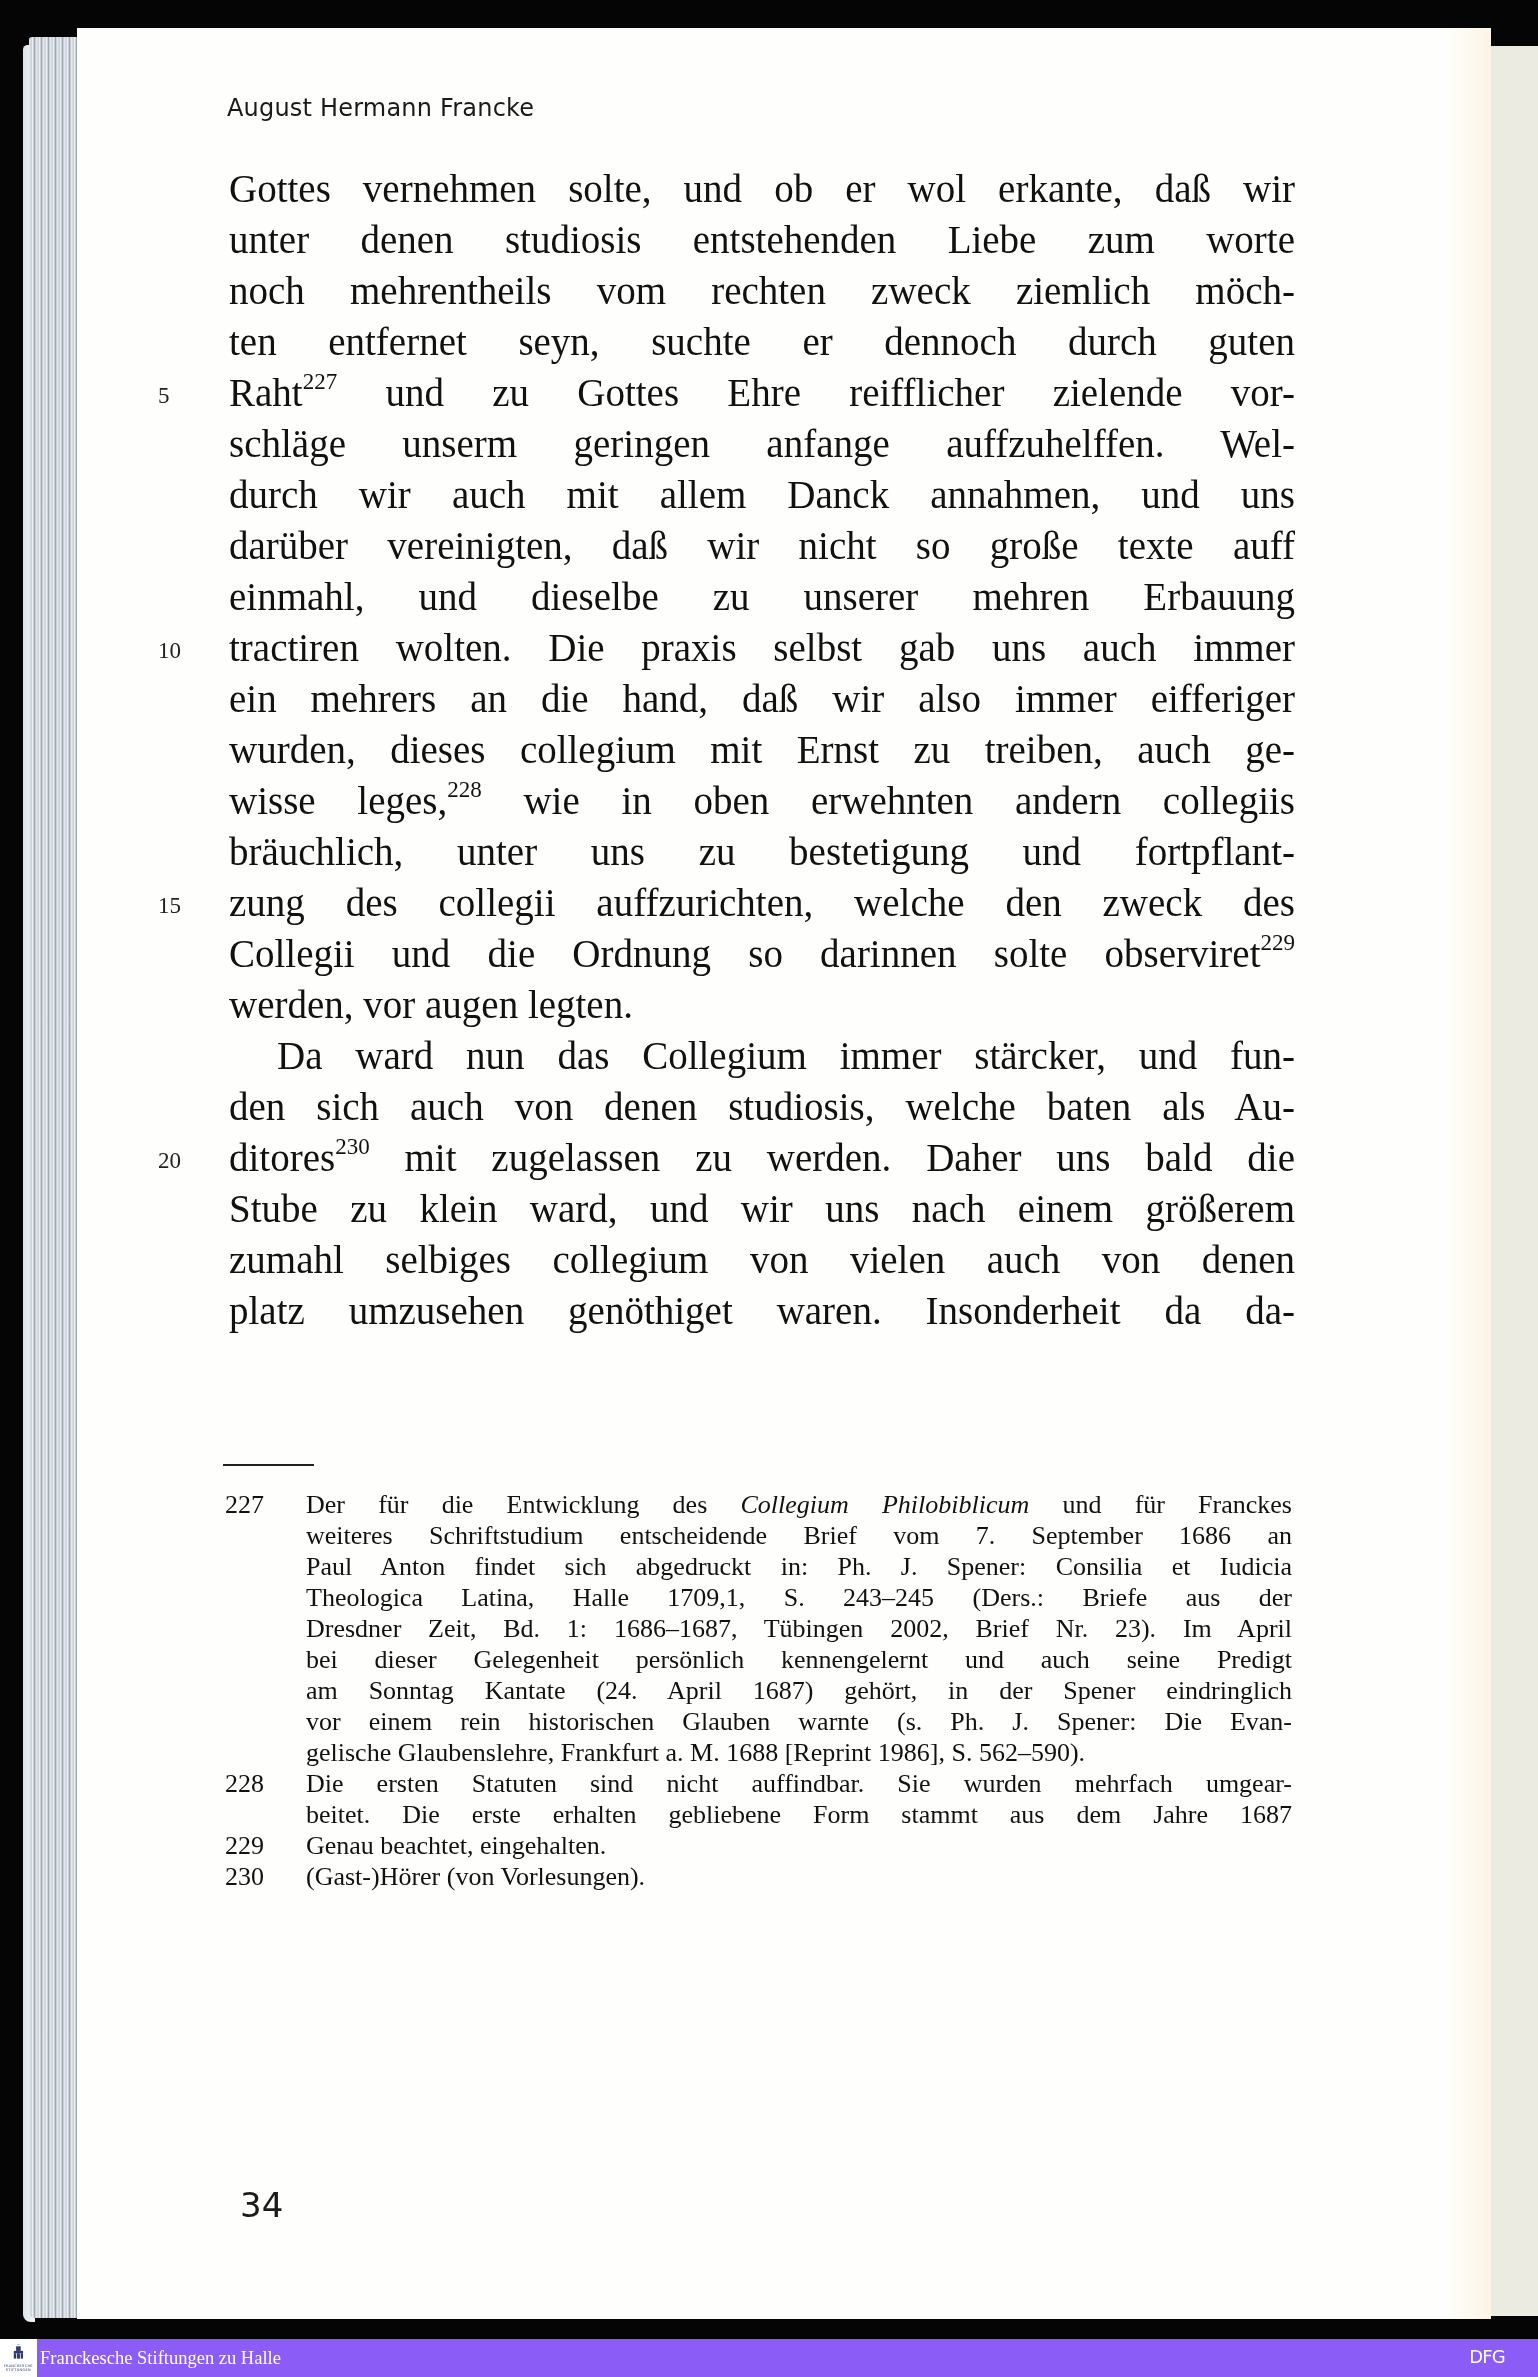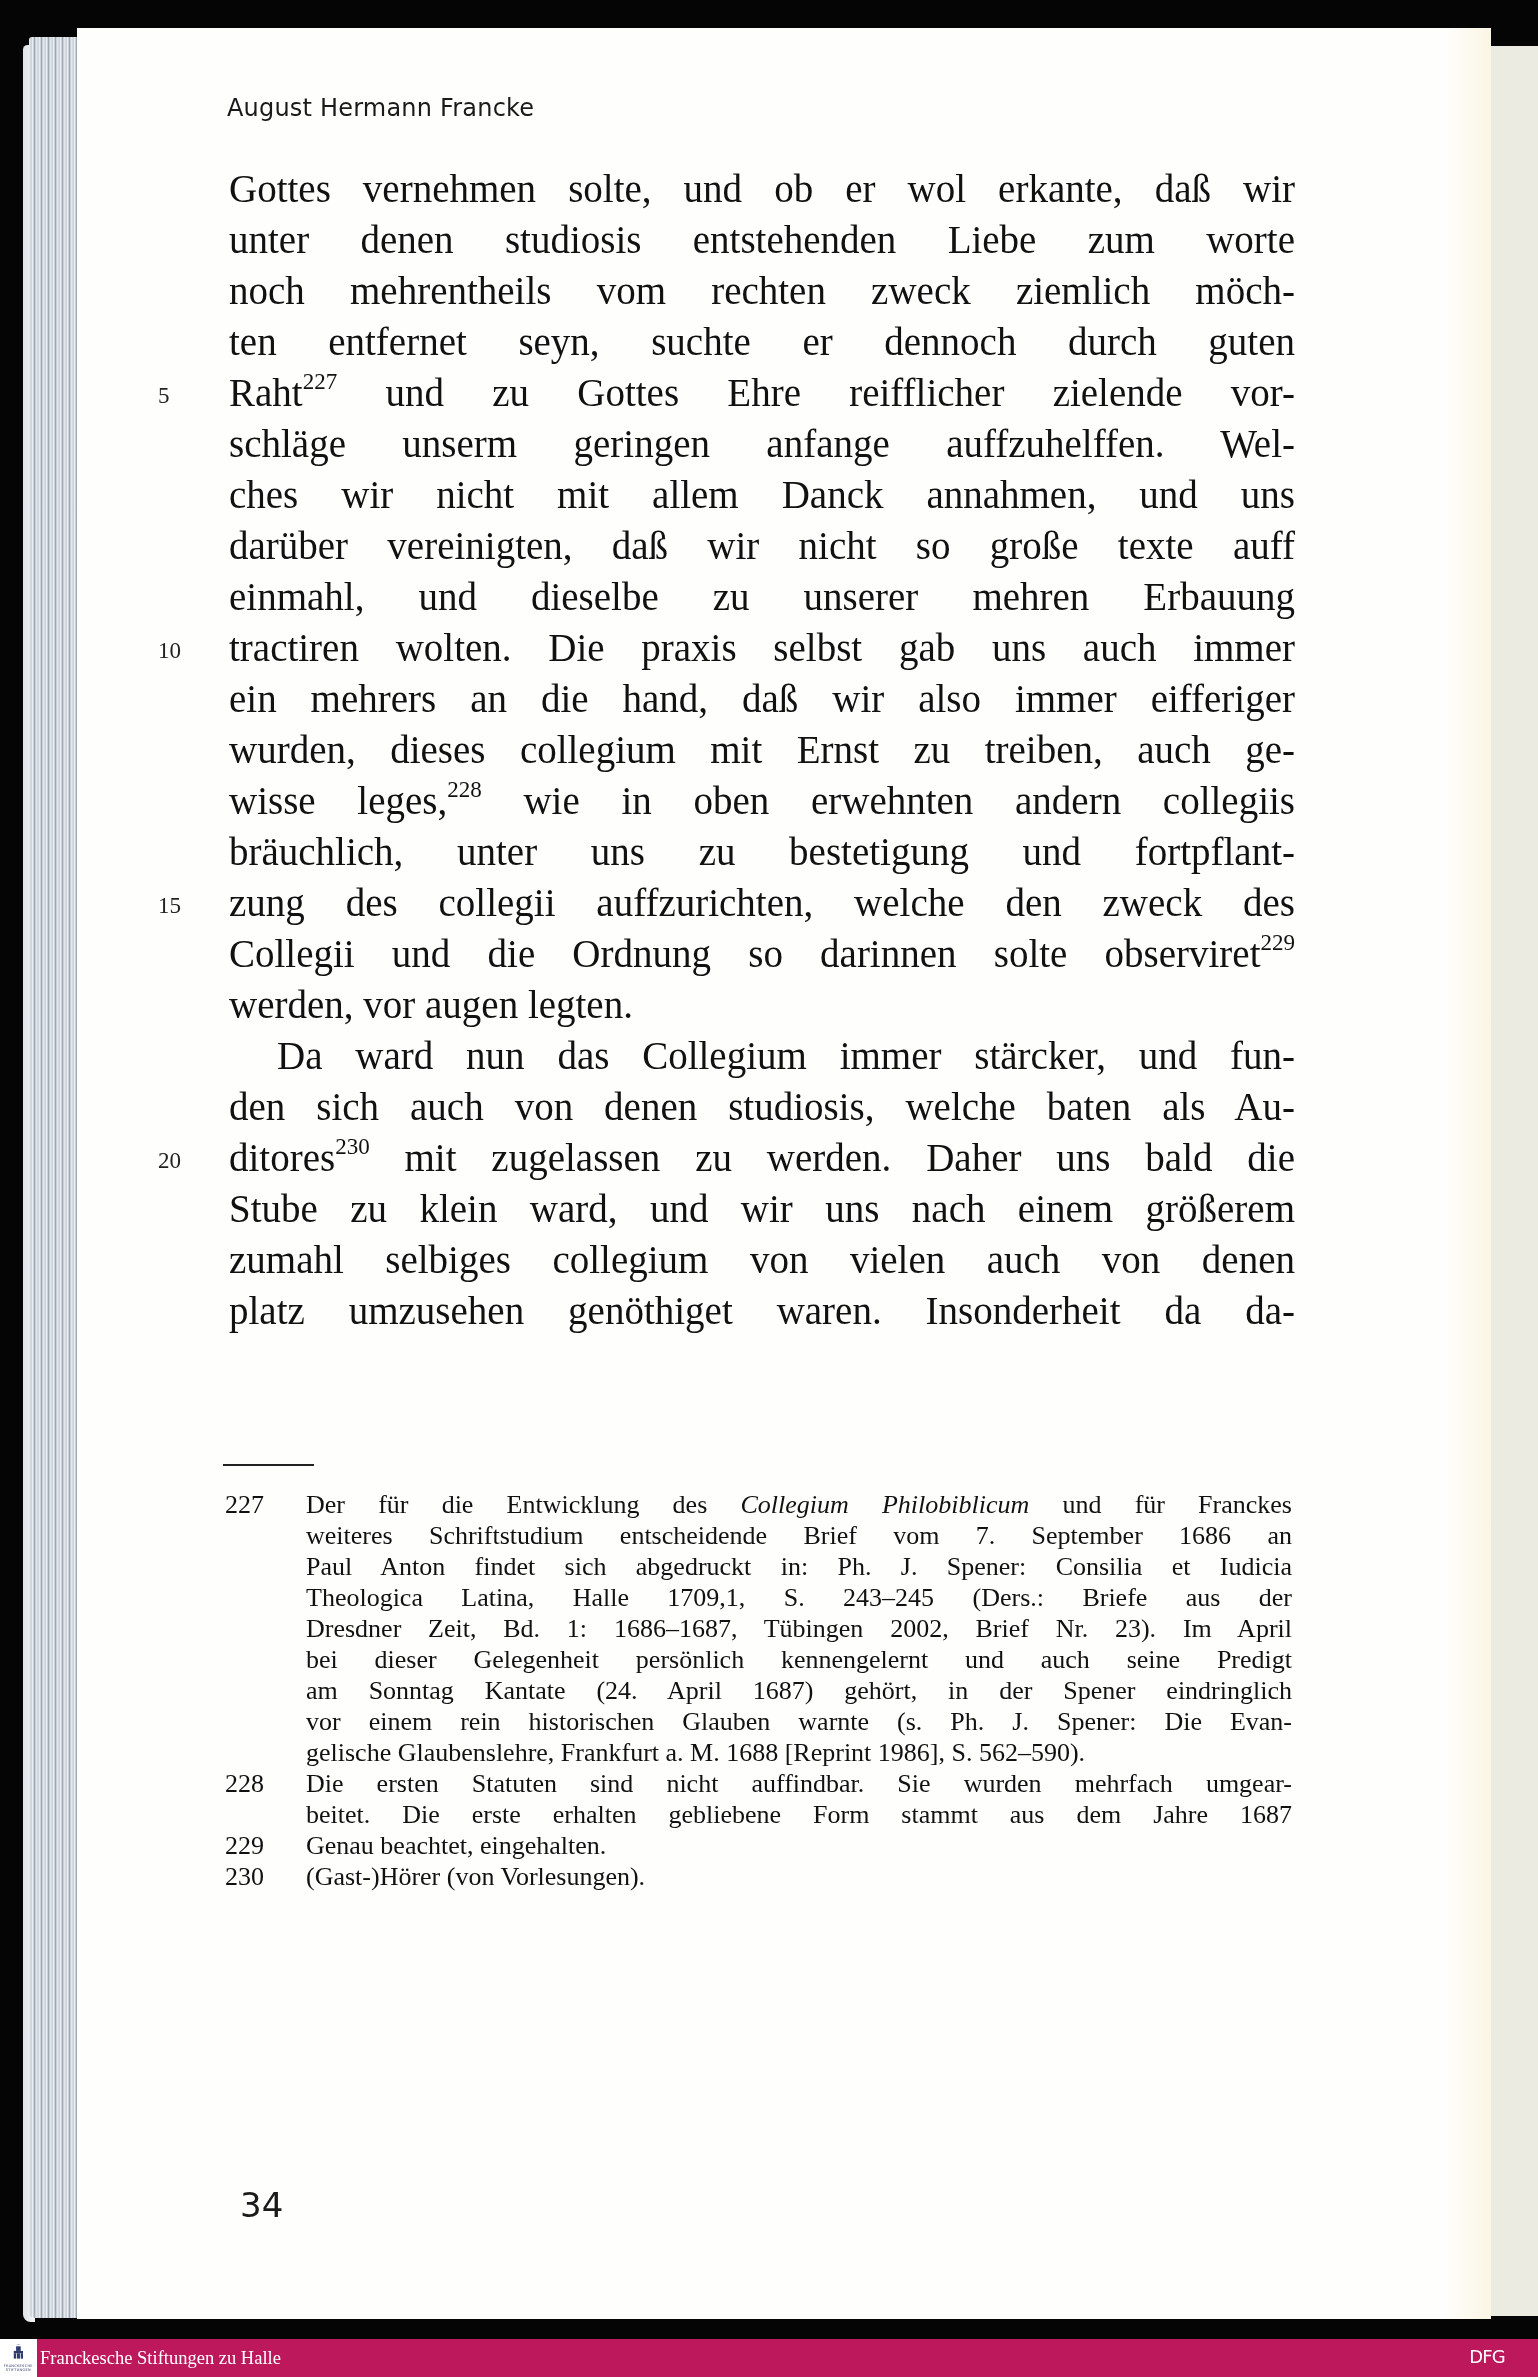--- a/index.html
+++ b/index.html
@@ -74,21 +74,21 @@
     }
     .fn-line.last { text-align-last: left; }
     .page-number {
       position: absolute; left: 240px; top: 2185px;
       font-family: "DejaVu Sans", "Liberation Sans", sans-serif;
       font-size: 34px; color: #1a1a1a;
     }
     
     .bottom-bar {
       position: absolute; left: 0; top: 2339px; width: 1539px; height: 38px;
-      background: #be185d;
+      background: #8b5cf6;
     }
     .logo-box {
       position: absolute; left: 0; top: 0; width: 37px; height: 38px;
       background: #ffffff;
     }
     .logo-figure {
       position: absolute; left: 13px; top: 4.6px; width: 10.8px; height: 15.4px;
     }
     .logo-caption {
       position: absolute; left: 0.8px; top: 24.6px; width: 35px;
@@ -116,21 +116,21 @@
 
 <div class="running-head">August Hermann Francke</div>
 
 <div class="body-text" id="body-text">
     <div class="line"><span>Gottes vernehmen solte, und ob er wol erkante, daß wir</span></div>
     <div class="line"><span>unter denen studiosis entstehenden Liebe zum worte</span></div>
     <div class="line"><span>noch mehrentheils vom rechten zweck ziemlich möch-</span></div>
     <div class="line"><span>ten entfernet seyn, suchte er dennoch durch guten</span></div>
     <div class="line"><span class="line-num">5</span><span>Raht</span><sup>227</sup><span> und zu Gottes Ehre reifflicher zielende vor-</span></div>
     <div class="line"><span>schläge unserm geringen anfange auffzuhelffen. Wel-</span></div>
-    <div class="line"><span>ches wir nicht mit allem Danck annahmen, und uns</span></div>
+    <div class="line"><span>durch wir auch mit allem Danck annahmen, und uns</span></div>
     <div class="line"><span>darüber vereinigten, daß wir nicht so große texte auff</span></div>
     <div class="line"><span>einmahl, und dieselbe zu unserer mehren Erbauung</span></div>
     <div class="line"><span class="line-num">10</span><span>tractiren wolten. Die praxis selbst gab uns auch immer</span></div>
     <div class="line"><span>ein mehrers an die hand, daß wir also immer eifferiger</span></div>
     <div class="line"><span>wurden, dieses collegium mit Ernst zu treiben, auch ge-</span></div>
     <div class="line"><span>wisse leges,</span><sup>228</sup><span> wie in oben erwehnten andern collegiis</span></div>
     <div class="line"><span>bräuchlich, unter uns zu bestetigung und fortpflant-</span></div>
     <div class="line"><span class="line-num">15</span><span>zung des collegii auffzurichten, welche den zweck des</span></div>
     <div class="line"><span>Collegii und die Ordnung so darinnen solte observiret</span><sup>229</sup></div>
     <div class="line last"><span>werden, vor augen legten.</span></div>

